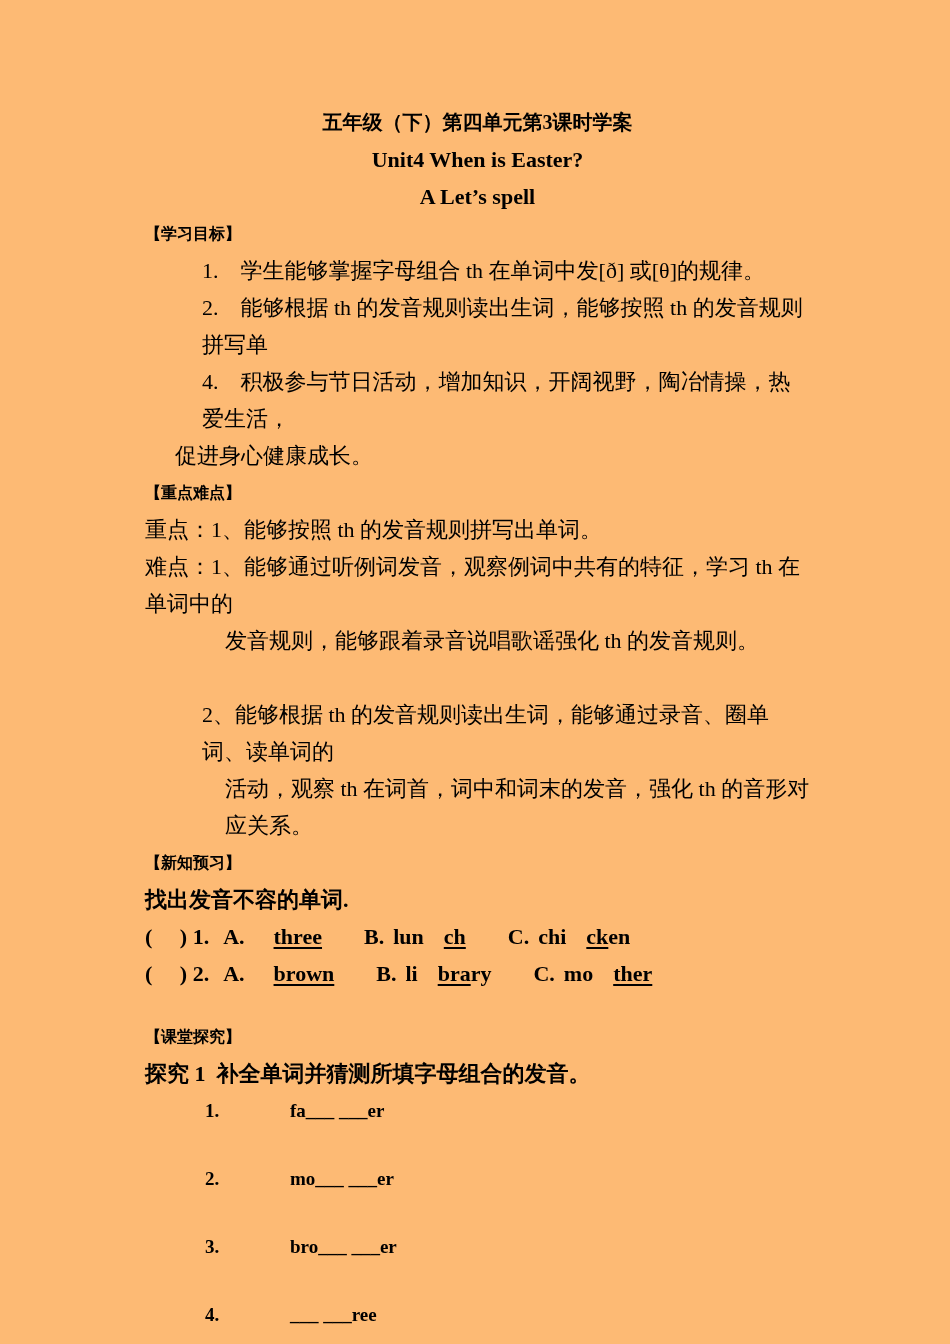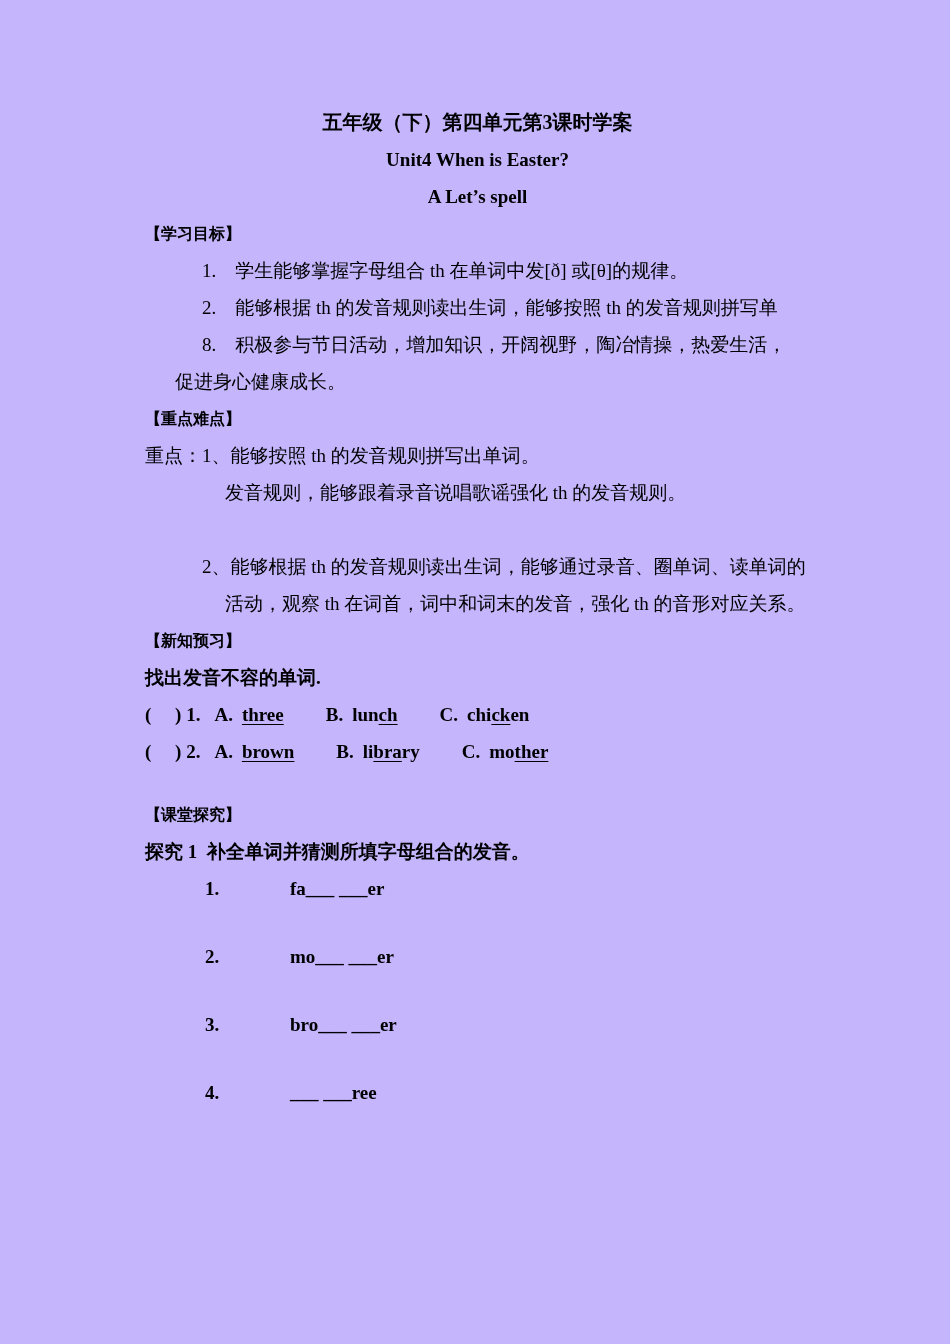--- a/index.html
+++ b/index.html
@@ -1,43 +1,43 @@
 <!DOCTYPE html>
 <html><head>
 <meta charset="utf-8">
 <style>
   html, body { margin: 0; padding: 0; background: #ffffff; }
   .page {
     position: relative;
     width: 950px;
     height: 1344px;
-    background: #c4b5fd;
+    background: #fdba74;
     color: #000000;
     font-family: "Liberation Serif", "DejaVu Serif", serif;
     overflow: hidden;
     box-sizing: border-box;
   }
   .content {
     padding: 104px 140px 0 145px;
     box-sizing: border-box;
   }
   .line {
-    font-size: 19px;
+    font-size: 22px;
     line-height: 37px;
     white-space: pre-wrap;
     min-height: 37px;
   }
   .b { font-weight: bold; }
   .center { text-align: center; }
   .title-main { font-size: 20px; }
   .heading { font-size: 16px; }
   .ind-a { padding-left: 57px; }   
   .ind-b { padding-left: 30px; }   
   .ind-c { padding-left: 80px; }   
-  .u { text-decoration: underline; text-underline-offset: 3px; }
+  .u { text-decoration: underline; text-underline-offset: 3px; margin-left: 20px; }
   .quiz-row { display: flex; align-items: baseline; }
   .q-prefix { white-space: pre; margin-right: 14px; }
   .opt { margin-right: 42px; white-space: nowrap; }
   .opt-label { margin-right: 9px; }
   .explore-heading { margin-top: 26px; }
   .spell-row { display: flex; align-items: baseline; font-size: 19px; line-height: 37px; margin-bottom: 31px; }
   .spell-num { display: inline-block; margin-left: 60px; width: 85px; }
   .spell-word { white-space: pre; }
 </style>
 </head>
@@ -46,25 +46,26 @@
 <div class="page">
   <div class="content">
 
     <div class="line center b title-main">五年级（下）第四单元第3课时学案</div>
     <div class="line center b">Unit4 When is Easter?</div>
     <div class="line center b">A Let’s spell</div>
 
     <div class="line b heading">【学习目标】</div>
     <div class="line ind-a">1.    学生能够掌握字母组合 th 在单词中发[ð] 或[θ]的规律。</div>
     <div class="line ind-a">2.    能够根据 th 的发音规则读出生词，能够按照 th 的发音规则拼写单</div>
-    <div class="line ind-a">8.    积极参与节日活动，增加知识，开阔视野，陶冶情操，热爱生活，</div>
+    <div class="line ind-a">4.    积极参与节日活动，增加知识，开阔视野，陶冶情操，热爱生活，</div>
     <div class="line ind-b">促进身心健康成长。</div>
 
     <div class="line b heading">【重点难点】</div>
     <div class="line">重点：1、能够按照 th 的发音规则拼写出单词。</div>
+    <div class="line">难点：1、能够通过听例词发音，观察例词中共有的特征，学习 th 在单词中的</div>
     <div class="line ind-c">发音规则，能够跟着录音说唱歌谣强化 th 的发音规则。</div>
     <div class="line"></div>
     <div class="line ind-a">2、能够根据 th 的发音规则读出生词，能够通过录音、圈单词、读单词的</div>
     <div class="line ind-c">活动，观察 th 在词首，词中和词末的发音，强化 th 的音形对应关系。</div>
 
     <div class="line b heading">【新知预习】</div>
     <div class="line b">找出发音不容的单词.</div>
 
     <div class="line b quiz-row">
       <span class="q-prefix">(     ) 1.</span>

